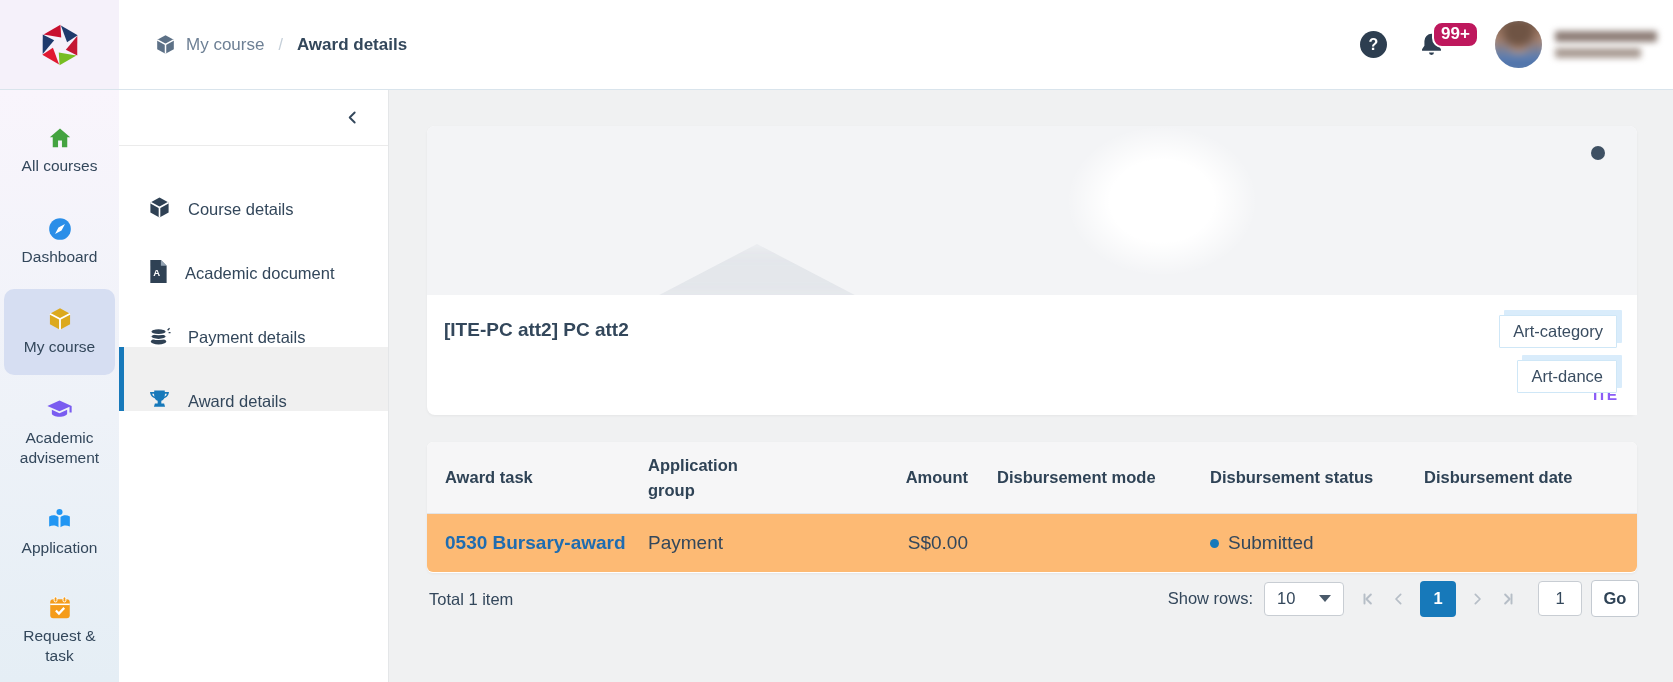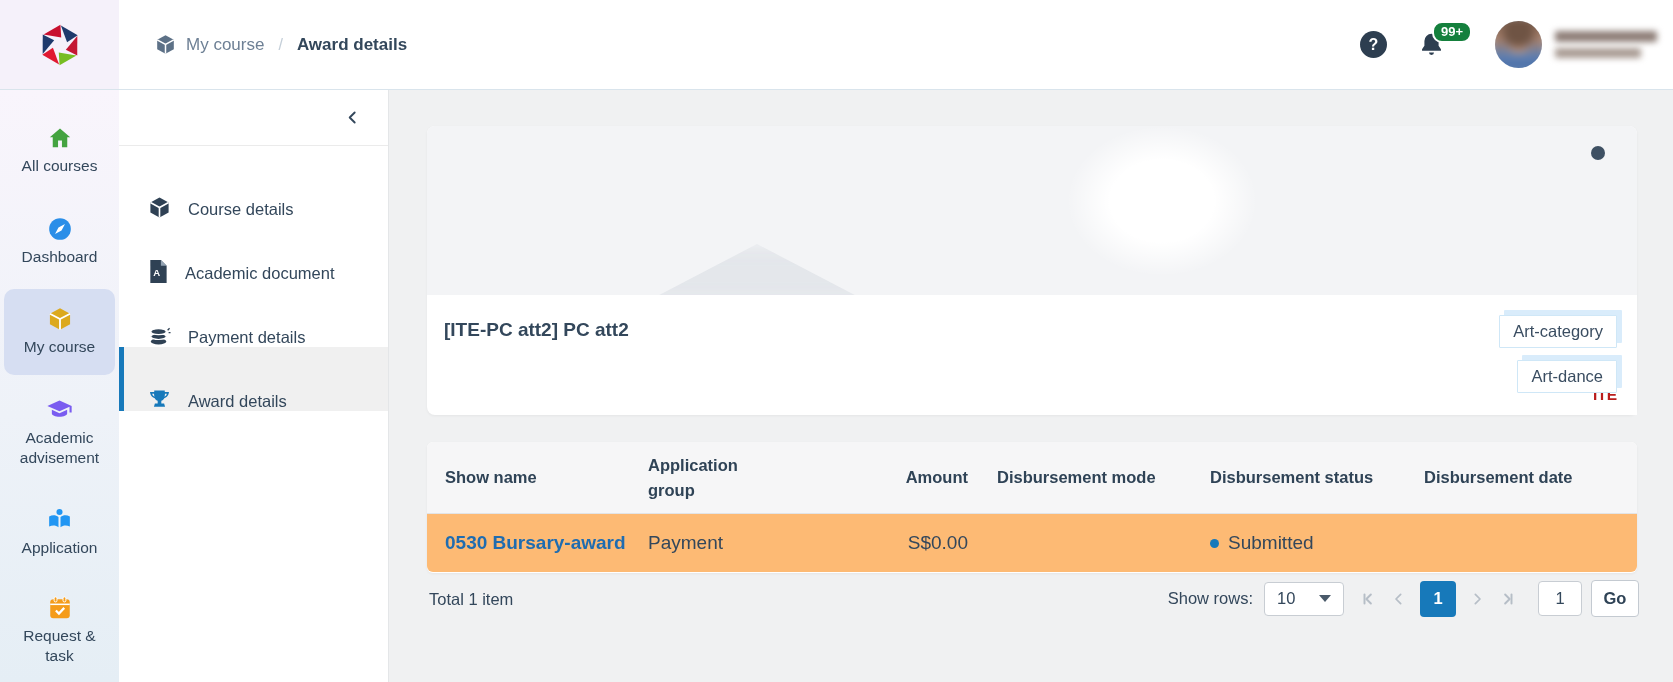--- a/index.html
+++ b/index.html
@@ -28,21 +28,21 @@
   .crumb-current { color:#33475b; font-size:17px; font-weight:700; }
   .topbar-right { margin-left:auto; display:flex; align-items:center; padding-right:16px; }
   .help-btn {
     width:27px; height:27px; border-radius:50%; background:#2d3e50;
     color:#fff; font-weight:700; font-size:16px;
     display:flex; align-items:center; justify-content:center; cursor:pointer;
   }
   .bell-wrap { position:relative; margin-left:31px; cursor:pointer; }
   .badge {
     position:absolute; top:-10px; left:14px;
-    background:#15803d; color:#fff; font-size:13px; font-weight:700;
+    background:#be185d; color:#fff; font-size:17px; font-weight:700;
     padding:2px 7px; border-radius:10px; border:2px solid #fff; line-height:1.1;
   }
   .user-chip { display:flex; align-items:center; margin-left:50px; cursor:pointer; }
   .avatar { width:47px; height:47px; border-radius:50%; overflow:hidden; position:relative; background:#cdd6e0; }
   .avatar-inner {
     position:absolute; inset:-5px; filter:blur(4px);
     background:
       radial-gradient(circle at 50% 28%, #6f5444 0 31%, rgba(0,0,0,0) 32%),
       radial-gradient(circle at 50% 46%, #c49a85 0 26%, rgba(0,0,0,0) 27%),
       linear-gradient(180deg,#7d6050 0%, #a8816c 42%, #5b7fb5 72%, #44689f 100%);
@@ -104,21 +104,21 @@
     filter:blur(9px); opacity:.85;
   }
   .card-dot {
     position:absolute; left:1164px; top:20px; width:14px; height:14px;
     border-radius:50%; background:#3e5063; cursor:pointer;
   }
   .ite-notch {
     position:absolute; right:0; bottom:0; width:82px; height:40px;
     background:#fff; border-radius:14px 0 0 0;
     display:flex; align-items:center; justify-content:flex-end; padding-right:20px;
-    font-size:15.5px; font-weight:700; color:#b91c1c;
+    font-size:15.5px; font-weight:700; color:#8b5cf6;
   }
   .course-title {
     position:absolute; left:17px; top:193px;
     font-size:19px; font-weight:700; color:#33475b;
   }
   .tag {
     position:absolute; right:20px; height:33px;
     background:#fff; border:1px solid #cfe7f7;
     box-shadow:5px -5px 0 0 #d9ecfb;
     display:flex; align-items:center; padding:0 13px;
@@ -365,21 +365,21 @@
   </div>
   <div class="card-dot"></div>
   <div class="ite-notch">ITE</div>
   <div class="course-title">[ITE-PC att2] PC att2</div>
   <div class="tag tag1">Art-category</div>
   <div class="tag tag2">Art-dance</div>
 </div>
 
 <div class="table-card">
   <div class="t-grid t-head">
-    <div>Show name</div>
+    <div>Award task</div>
     <div class="wrap-col">Application group</div>
     <div class="cell-right">Amount</div>
     <div></div>
     <div>Disbursement mode</div>
     <div>Disbursement status</div>
     <div>Disbursement date</div>
   </div>
   <div class="t-grid t-row">
     <div class="award-link">0530 Bursary-award</div>
     <div>Payment</div>

